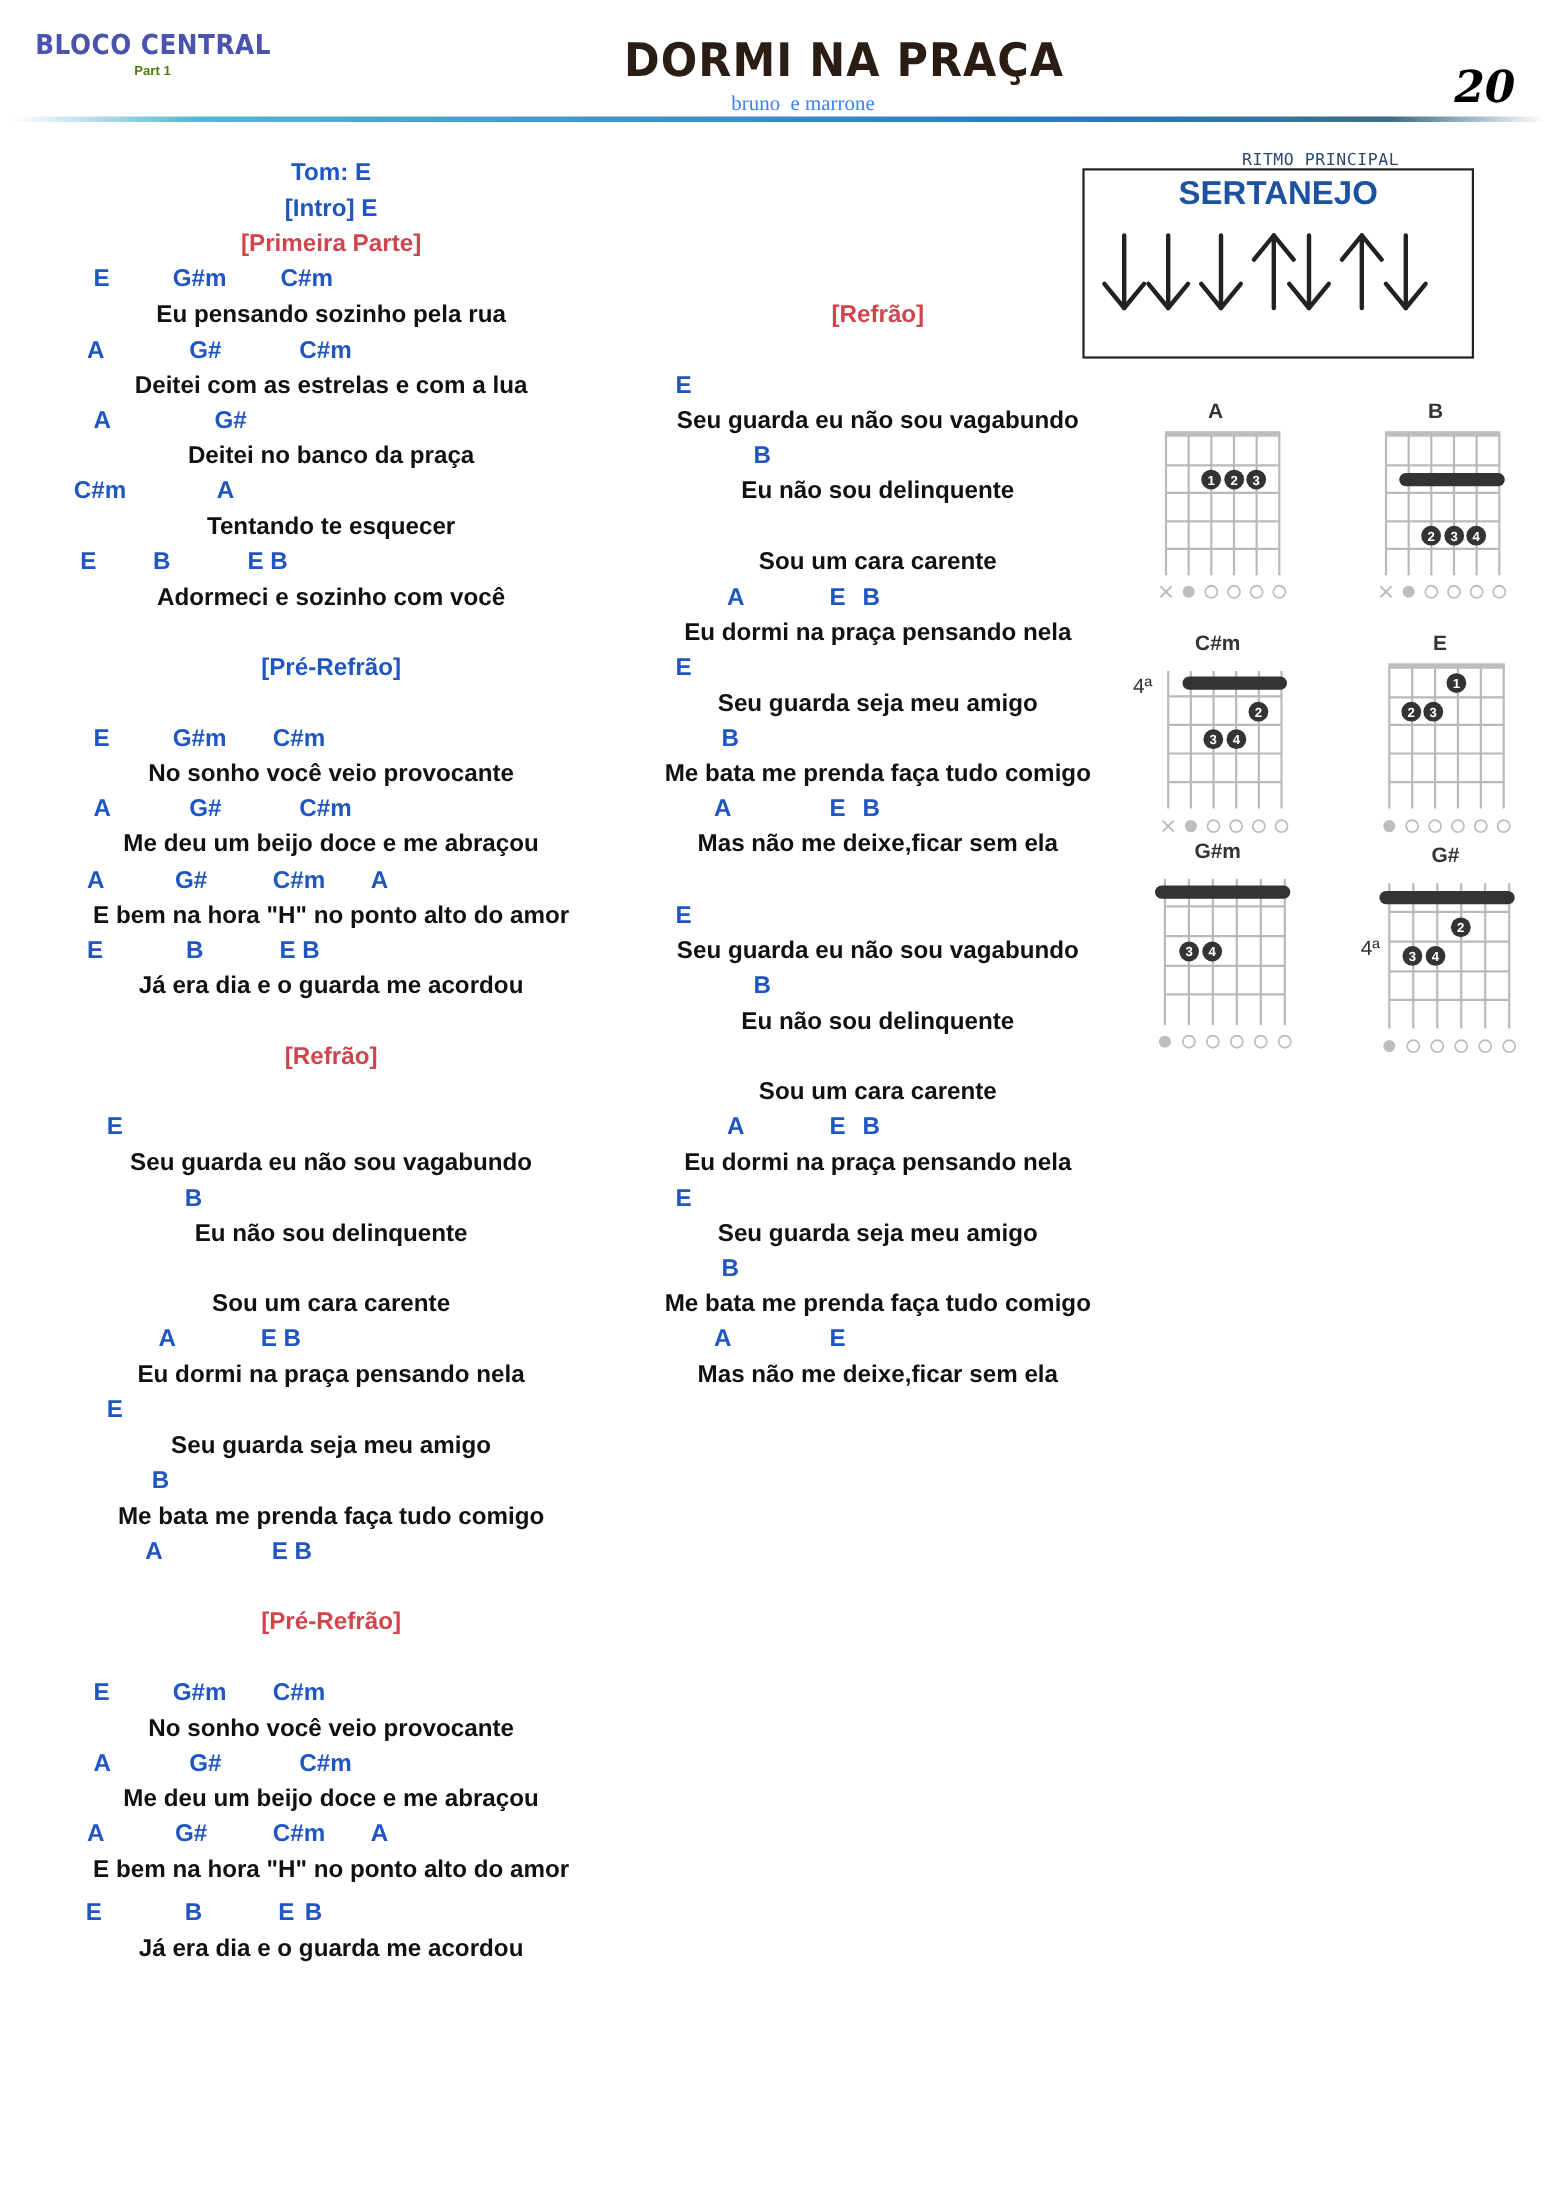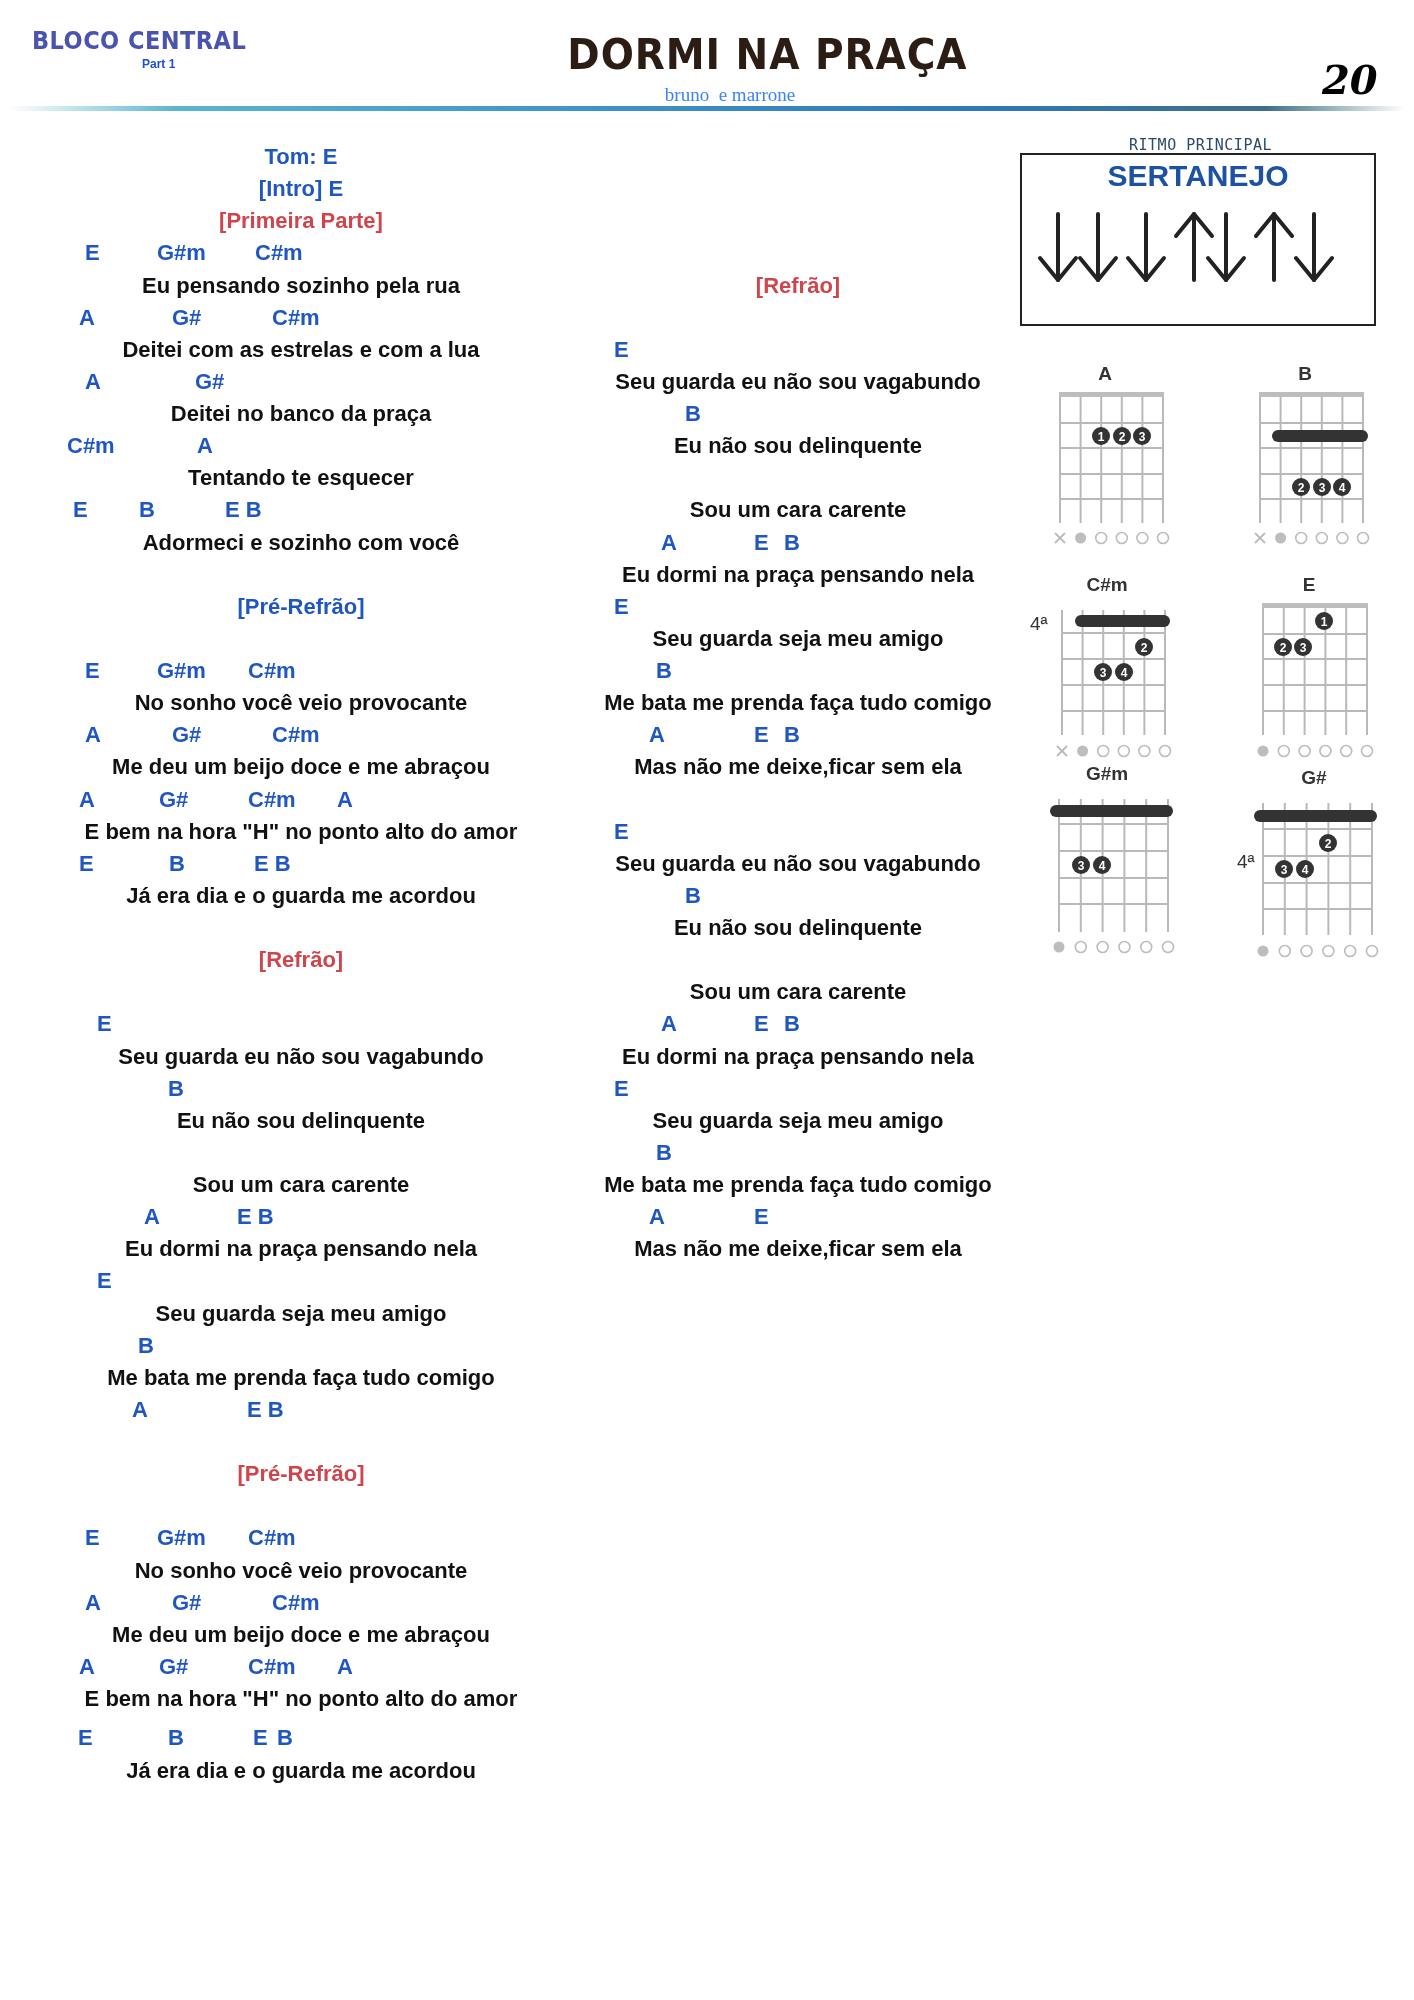--- a/index.html
+++ b/index.html
@@ -1,42 +1,42 @@
 <!DOCTYPE html>
 <html><head>
 <meta charset="utf-8">
 <style>
   html, body { margin:0; padding:0; background:#ffffff; }
   body { width:1414px; height:2000px; position:relative; overflow:hidden; font-family:"Liberation Sans", sans-serif; }
   .abs { position:absolute; }
 
   
   .brand { left:32px; top:26px; font-family:"DejaVu Sans", sans-serif; font-weight:900; font-size:25px; letter-spacing:0.5px; color:#4a53ad; transform:scaleX(0.9); transform-origin:left top; white-space:nowrap; }
-  .part { left:122px; top:57px; font-size:12px; font-weight:bold; color:#1d4ed8;margin-left:20px; }
+  .part { left:122px; top:57px; font-size:12px; font-weight:bold; color:#4d7c0f; }
   .title { left:555px; top:30px; width:352px; text-align:center; font-family:"DejaVu Sans", sans-serif; font-weight:900; font-size:42px; color:#2b1d14; letter-spacing:1px; white-space:nowrap; transform:scaleX(0.93); transform-origin:center top; }
   .subtitle { left:600px; top:84px; width:260px; text-align:center; font-family:"Liberation Serif", serif; font-size:19px; color:#3b82f6; white-space:pre; }
   .pagenum { left:1322px; top:56px; font-family:"DejaVu Serif", serif; font-weight:900; font-style:italic; font-size:40px; color:#000; }
   .rule { left:10px; top:106px; width:1395px; height:5px; border-radius:3px;
           background:linear-gradient(90deg, rgba(90,180,210,0) 0%, #5ab4d2 12%, #3d8fc4 45%, #2e78b8 70%, #3d6f8a 90%, rgba(60,110,130,0) 100%); }
 
   
   .col { position:absolute; top:141px;text-align:center; }
   .col.left { left:61px; width:480px; }
   .col.right { left:578px; width:440px; }
   .line { position:relative; height:32.14px; line-height:32.14px; font-size:22px; font-weight:bold; white-space:nowrap; }
   .lyric { color:#111111; }
   .chordrow { color:#1f56c2; }
   .chord { position:absolute; top:0; }
   .meta { color:#1f56c2; }
   .sec-red { color:#d0454c; }
   .sec-blue { color:#1f56c2; }
 
   
   .ritmo-label { left:1040px; top:136px; width:321px; text-align:center; font-family:"DejaVu Sans Mono", monospace; font-size:15px; color:#2b4a6b; letter-spacing:0.5px; }
-  .ritmo-box { left:1020px; top:153px; width:356px; height:173px; border:2.5px solid #222; box-sizing:border-box; }
+  .ritmo-box { left:984px; top:153px; width:356px; height:173px; border:2.5px solid #222; box-sizing:border-box; }
   .ritmo-name { left:0; top:4px; width:100%; text-align:center; font-size:30px; font-weight:bold; color:#1d52a0; }
   .arrows { left:12px; top:55px; }
 
   
   .diagrams { left:0; top:0; }
 </style>
 </head>
 <body>
 
 <div class="abs brand">BLOCO CENTRAL</div>

